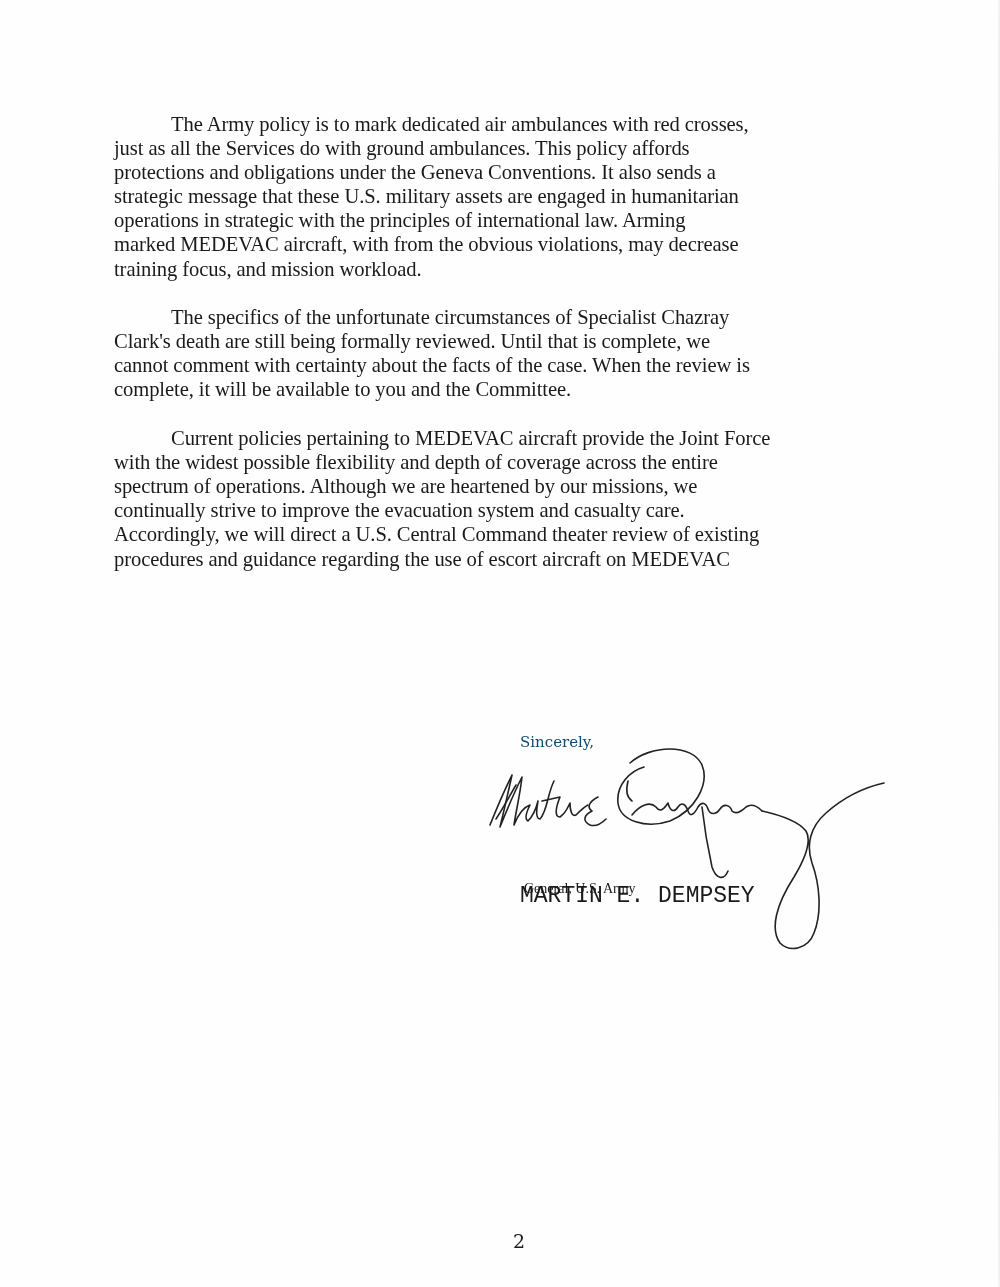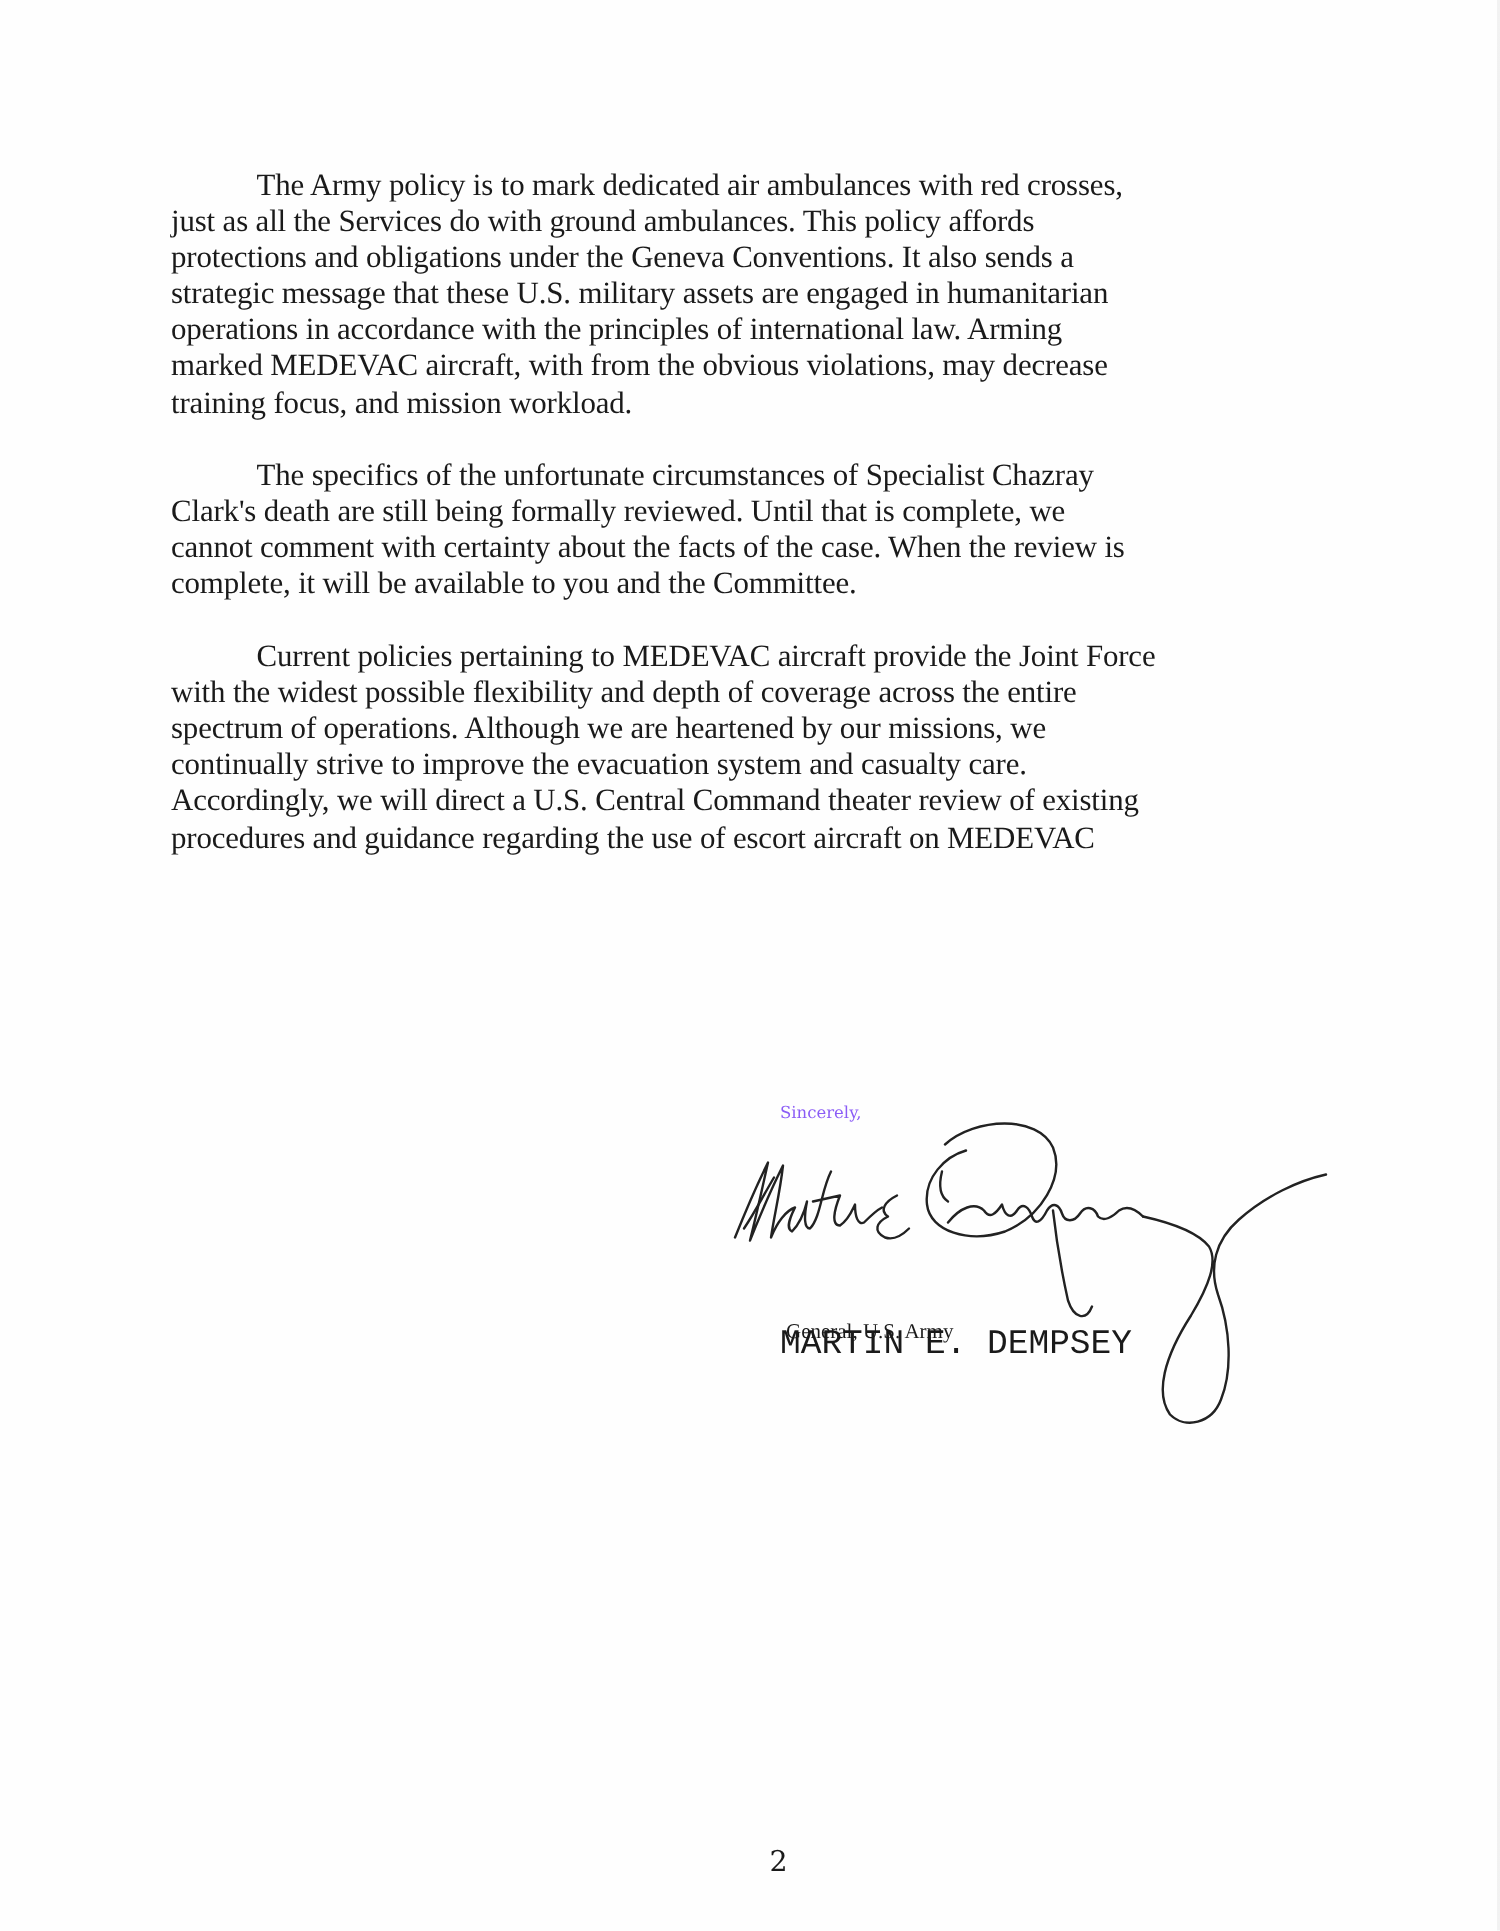--- a/index.html
+++ b/index.html
@@ -41,23 +41,23 @@
     }
     .para .ln:first-child {
       text-indent: 57px;
     }
     .para.lines { text-indent: 0; }
     .closing {
       position: absolute;
       left: 520px;
       top: 730px;
       font-family: "DejaVu Serif", "Liberation Serif", serif;
-      font-size: 11px;
+      font-size: 15px;
       line-height: 24px;
-      color: #8b5cf6;
+      color: #0c4a6e;
     }
     .sig-name {
       position: absolute;
       left: 520px;
       top: 884px;
       font-family: Liberation Mono, monospace;
       font-size: 23px;
       line-height: 25px;
     }
     .sig-title {
@@ -94,21 +94,21 @@
 <body>
 
 <div class="page">
 
   <div class="body-text">
     <p class="para lines">
       <span class="ln">The Army policy is to mark dedicated air ambulances with red crosses,</span>
       <span class="ln">just as all the Services do with ground ambulances.  This policy affords</span>
       <span class="ln">protections and obligations under the Geneva Conventions.  It also sends a</span>
       <span class="ln">strategic message that these U.S. military assets are engaged in humanitarian</span>
-      <span class="ln">operations in accordance with the principles of international law.  Arming</span>
+      <span class="ln">operations in strategic with the principles of international law.  Arming</span>
       <span class="ln">marked MEDEVAC aircraft, with from the obvious violations, may decrease</span>
       <span class="ln">training focus, and mission workload.</span>
     </p>
     <p class="para lines">
       <span class="ln">The specifics of the unfortunate circumstances of Specialist Chazray</span>
       <span class="ln">Clark's death are still being formally reviewed.  Until that is complete, we</span>
       <span class="ln">cannot comment with certainty about the facts of the case.  When the review is</span>
       <span class="ln">complete, it will be available to you and the Committee.</span>
     </p>
     <p class="para lines">

